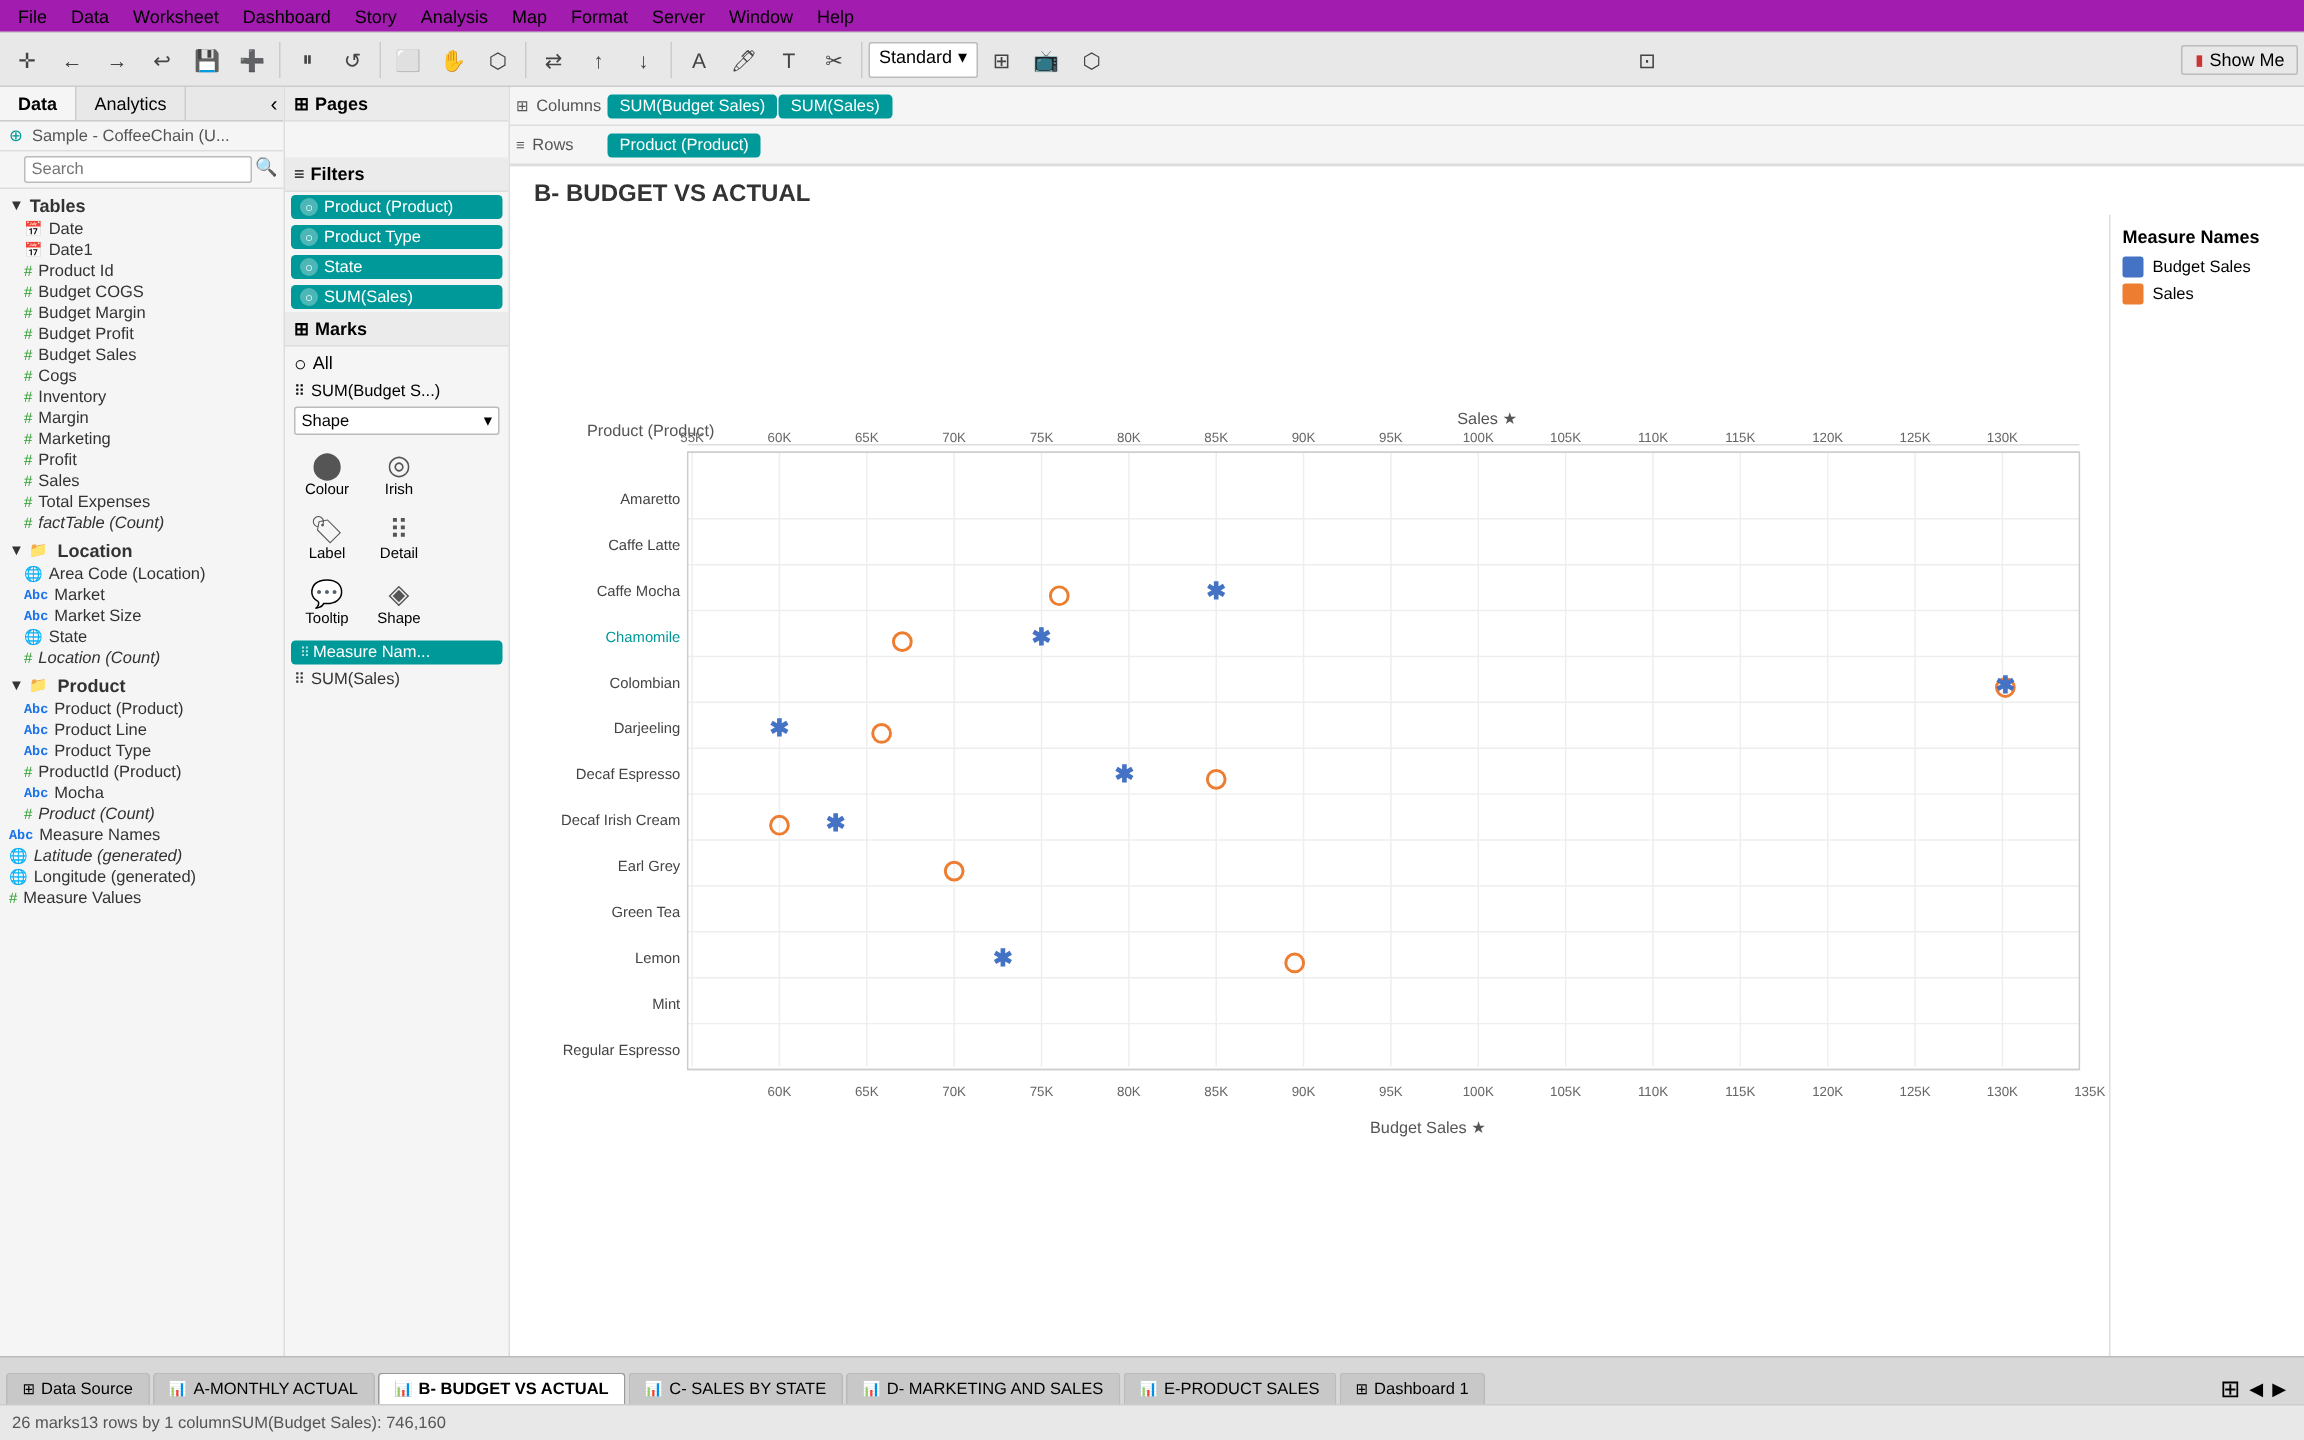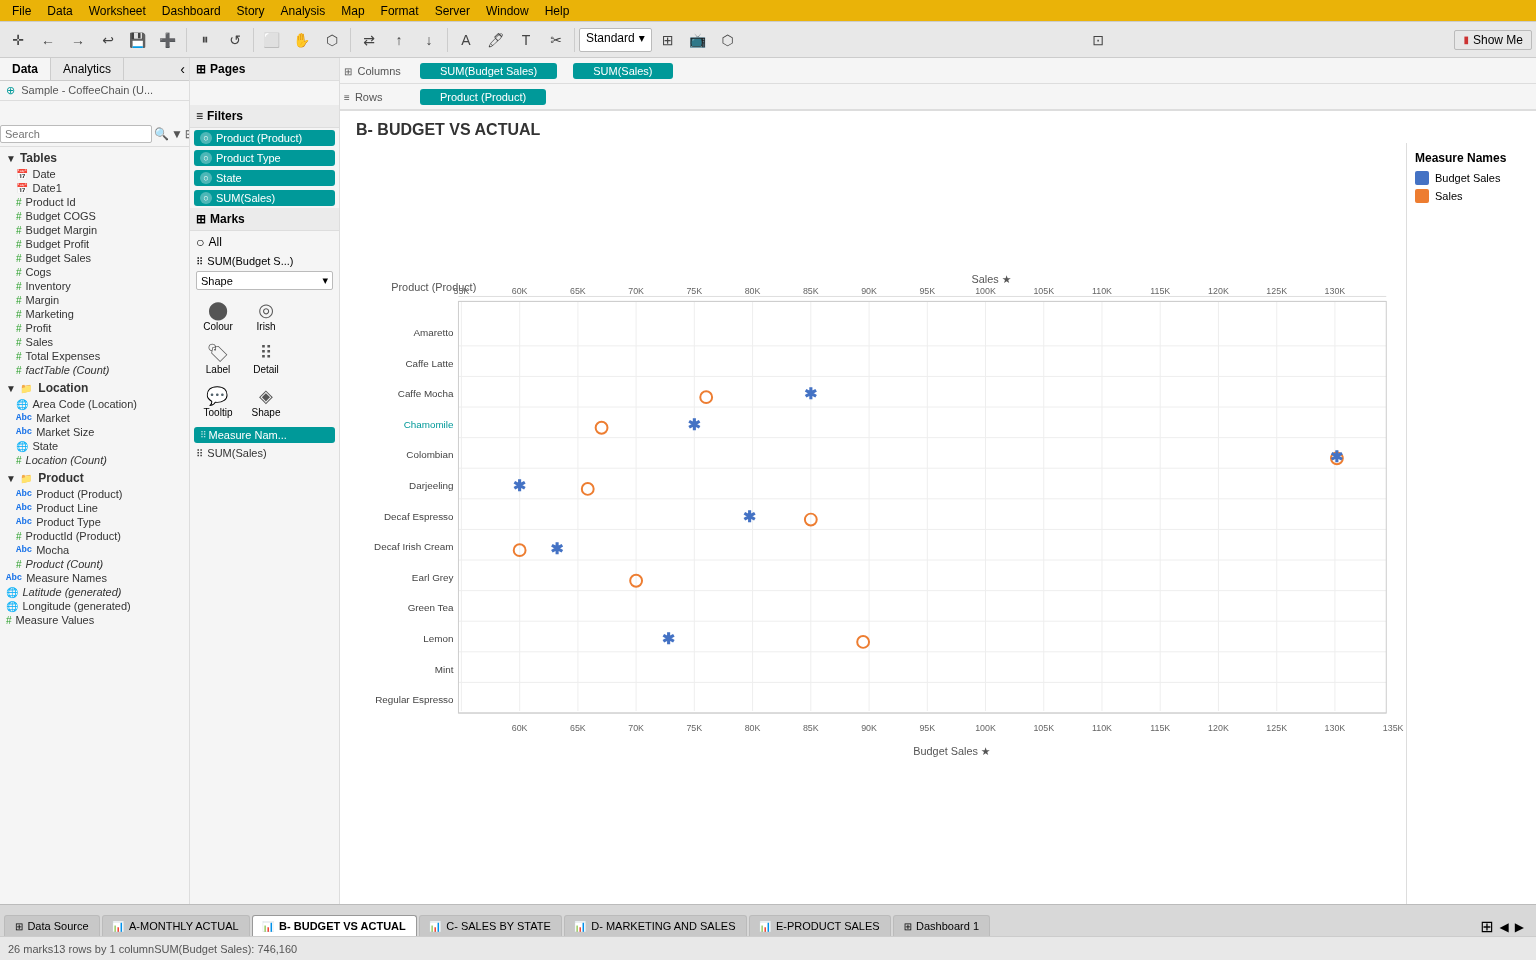--- a/index.html
+++ b/index.html
@@ -1,20 +1,20 @@
 <!DOCTYPE html>
 <html><head>
   <meta charset="utf-8">
   <style>
     * { box-sizing: border-box; margin: 0; padding: 0; }
     body { font-family: 'Segoe UI', Arial, sans-serif; font-size: 12px; background: #f0f0f0; overflow: hidden; }
 
     
     #menubar {
-      background: #eab308;
+      background: #a21caf;
       border-bottom: 1px solid #ccc;
       display: flex;
       align-items: center;
       height: 22px;
       padding: 0 4px;
     }
     #menubar span {
       padding: 2px 8px;
       cursor: pointer;
       font-size: 12px;
@@ -91,21 +91,21 @@
       font-size: 11px;
       padding: 3px 6px;
       border-bottom: 1px solid #ddd;
       color: #555;
       white-space: nowrap;
       overflow: hidden;
       text-overflow: ellipsis;
     }
 
     #search-bar {
-      display: flex; align-items: center; border-bottom: 1px solid #ddd; padding: 3px 0; gap: 2px; margin-top: 21px;
+      display: flex; align-items: flex-start; border-bottom: 1px solid #ddd; padding: 3px 16px; gap: 2px;
     }
     #search-input {
       flex: 1; border: 1px solid #bbb; padding: 2px 4px; font-size: 11px; border-radius: 2px;
     }
 
     #left-panel-scroll {
       overflow-y: auto;
       flex: 1;
     }
 
@@ -222,33 +222,33 @@
     #shelf-area {
       background: #f5f5f5;
       border-bottom: 1px solid #ddd;
     }
     .shelf-row {
       display: flex;
       align-items: center;
       height: 26px;
       border-bottom: 1px solid #ddd;
       padding: 0 4px;
-      gap: 16px;
+      gap: 1px;
     }
     .shelf-label {
       font-size: 11px;
       color: #555;
       width: 60px;
       flex-shrink: 0;
     }
     .shelf-pill {
       background: #009999;
       color: white;
       border-radius: 3px;
-      padding: 2px 20px;
+      padding: 2px 8px;
       font-size: 11px;
       cursor: pointer;
     }
 
     
     #chart-wrapper {
       flex: 1;
       display: flex;
       flex-direction: column;
       overflow: hidden;

